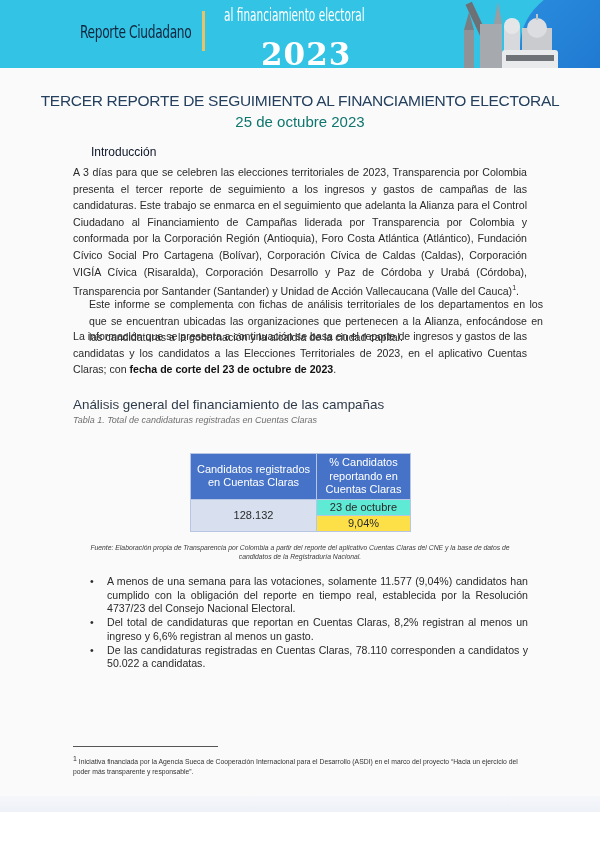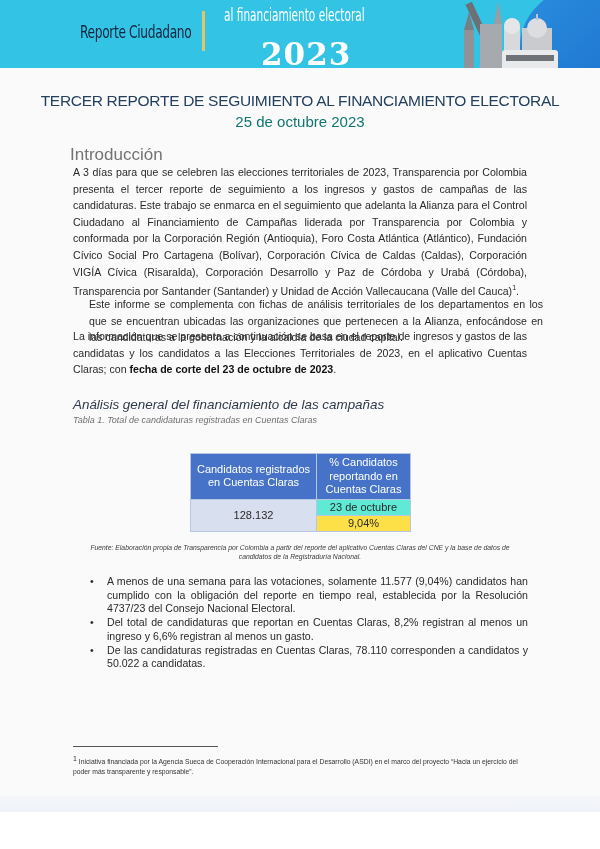--- a/index.html
+++ b/index.html
@@ -11,28 +11,28 @@
   .banner .brand { position:absolute; left:80px; top:22px; font-family:"DejaVu Sans", sans-serif; font-size:17px; color:#10263e; letter-spacing:-0.5px; transform:scaleX(0.72); transform-origin:left center; white-space:nowrap; }
   .banner .divider { position:absolute; left:202px; top:11px; width:3px; height:40px; background:#e5c36a; }
   .banner .tagline { position:absolute; left:224px; top:5px; font-family:"DejaVu Sans", sans-serif; font-size:17px; color:#ffffff; transform:scaleX(0.62); transform-origin:left center; white-space:nowrap; }
   .banner .year { position:absolute; left:261px; top:36px; font-family:"DejaVu Serif", serif; font-weight:bold; font-size:31px; color:#ffffff; letter-spacing:1px; }
   .banner .blue-swoosh { position:absolute; left:520px; top:-20px; width:140px; height:110px; background:linear-gradient(135deg,#2b8fe0,#1a6fc9); border-radius:60% 0 0 0; }
   .banner .city { position:absolute; left:460px; top:0; width:110px; height:72px; }
 
   .title { position:absolute; left:0; width:600px; text-align:center; top:92px; font-size:15.5px; color:#24405e; letter-spacing:-0.3px; }
   .date { position:absolute; left:0; width:600px; text-align:center; top:113px; font-size:15px; color:#0f766e; }
 
-  .h-intro { position:absolute; left:70px; top:145px; font-size:17px; color:#737373; }
+  .h-intro { position:absolute; left:91px; top:145px; font-size:12px; color:#0f172a; }
   .para { position:absolute; left:73px; width:454px; font-size:10.6px; line-height:16.6px; color:#2a2a2a; text-align:justify; }
   .para b { font-weight:bold; color:#111; }
   .p1 { top:164px; }
   .p2 { top:280px; }
   .p3 { top:328px; }
 
-  .h-analysis { position:absolute; left:73px; top:397px; font-size:13.4px; font-style:italic; color:#2f3b4a; }
+  .h-analysis { position:absolute; left:73px; top:397px; font-size:13.4px; color:#2f3b4a; }
   .caption { position:absolute; left:73px; top:415px; font-size:9px; font-style:italic; color:#6f6f6f;text-align:right; }
 
   table.t1 { position:absolute; left:190px; top:453px; border-collapse:collapse; font-size:11px; }
   table.t1 th { background:#4673c7; color:#ffffff; font-weight:normal; line-height:13.5px; border:1px solid #b7c6e3; }
   table.t1 th.c1 { width:117px; padding:8px 4px; }
   table.t1 th.c2 { width:85px; padding:2px 4px; }
   table.t1 td { border:1px solid #b7c6e3; text-align:center; color:#2a2a2a; height:15px; padding:0; }
   table.t1 td.val { background:#d8e0f0; }
   table.t1 td.sub { background:#5eead4; }
   table.t1 td.pct { background:#fde047; }

